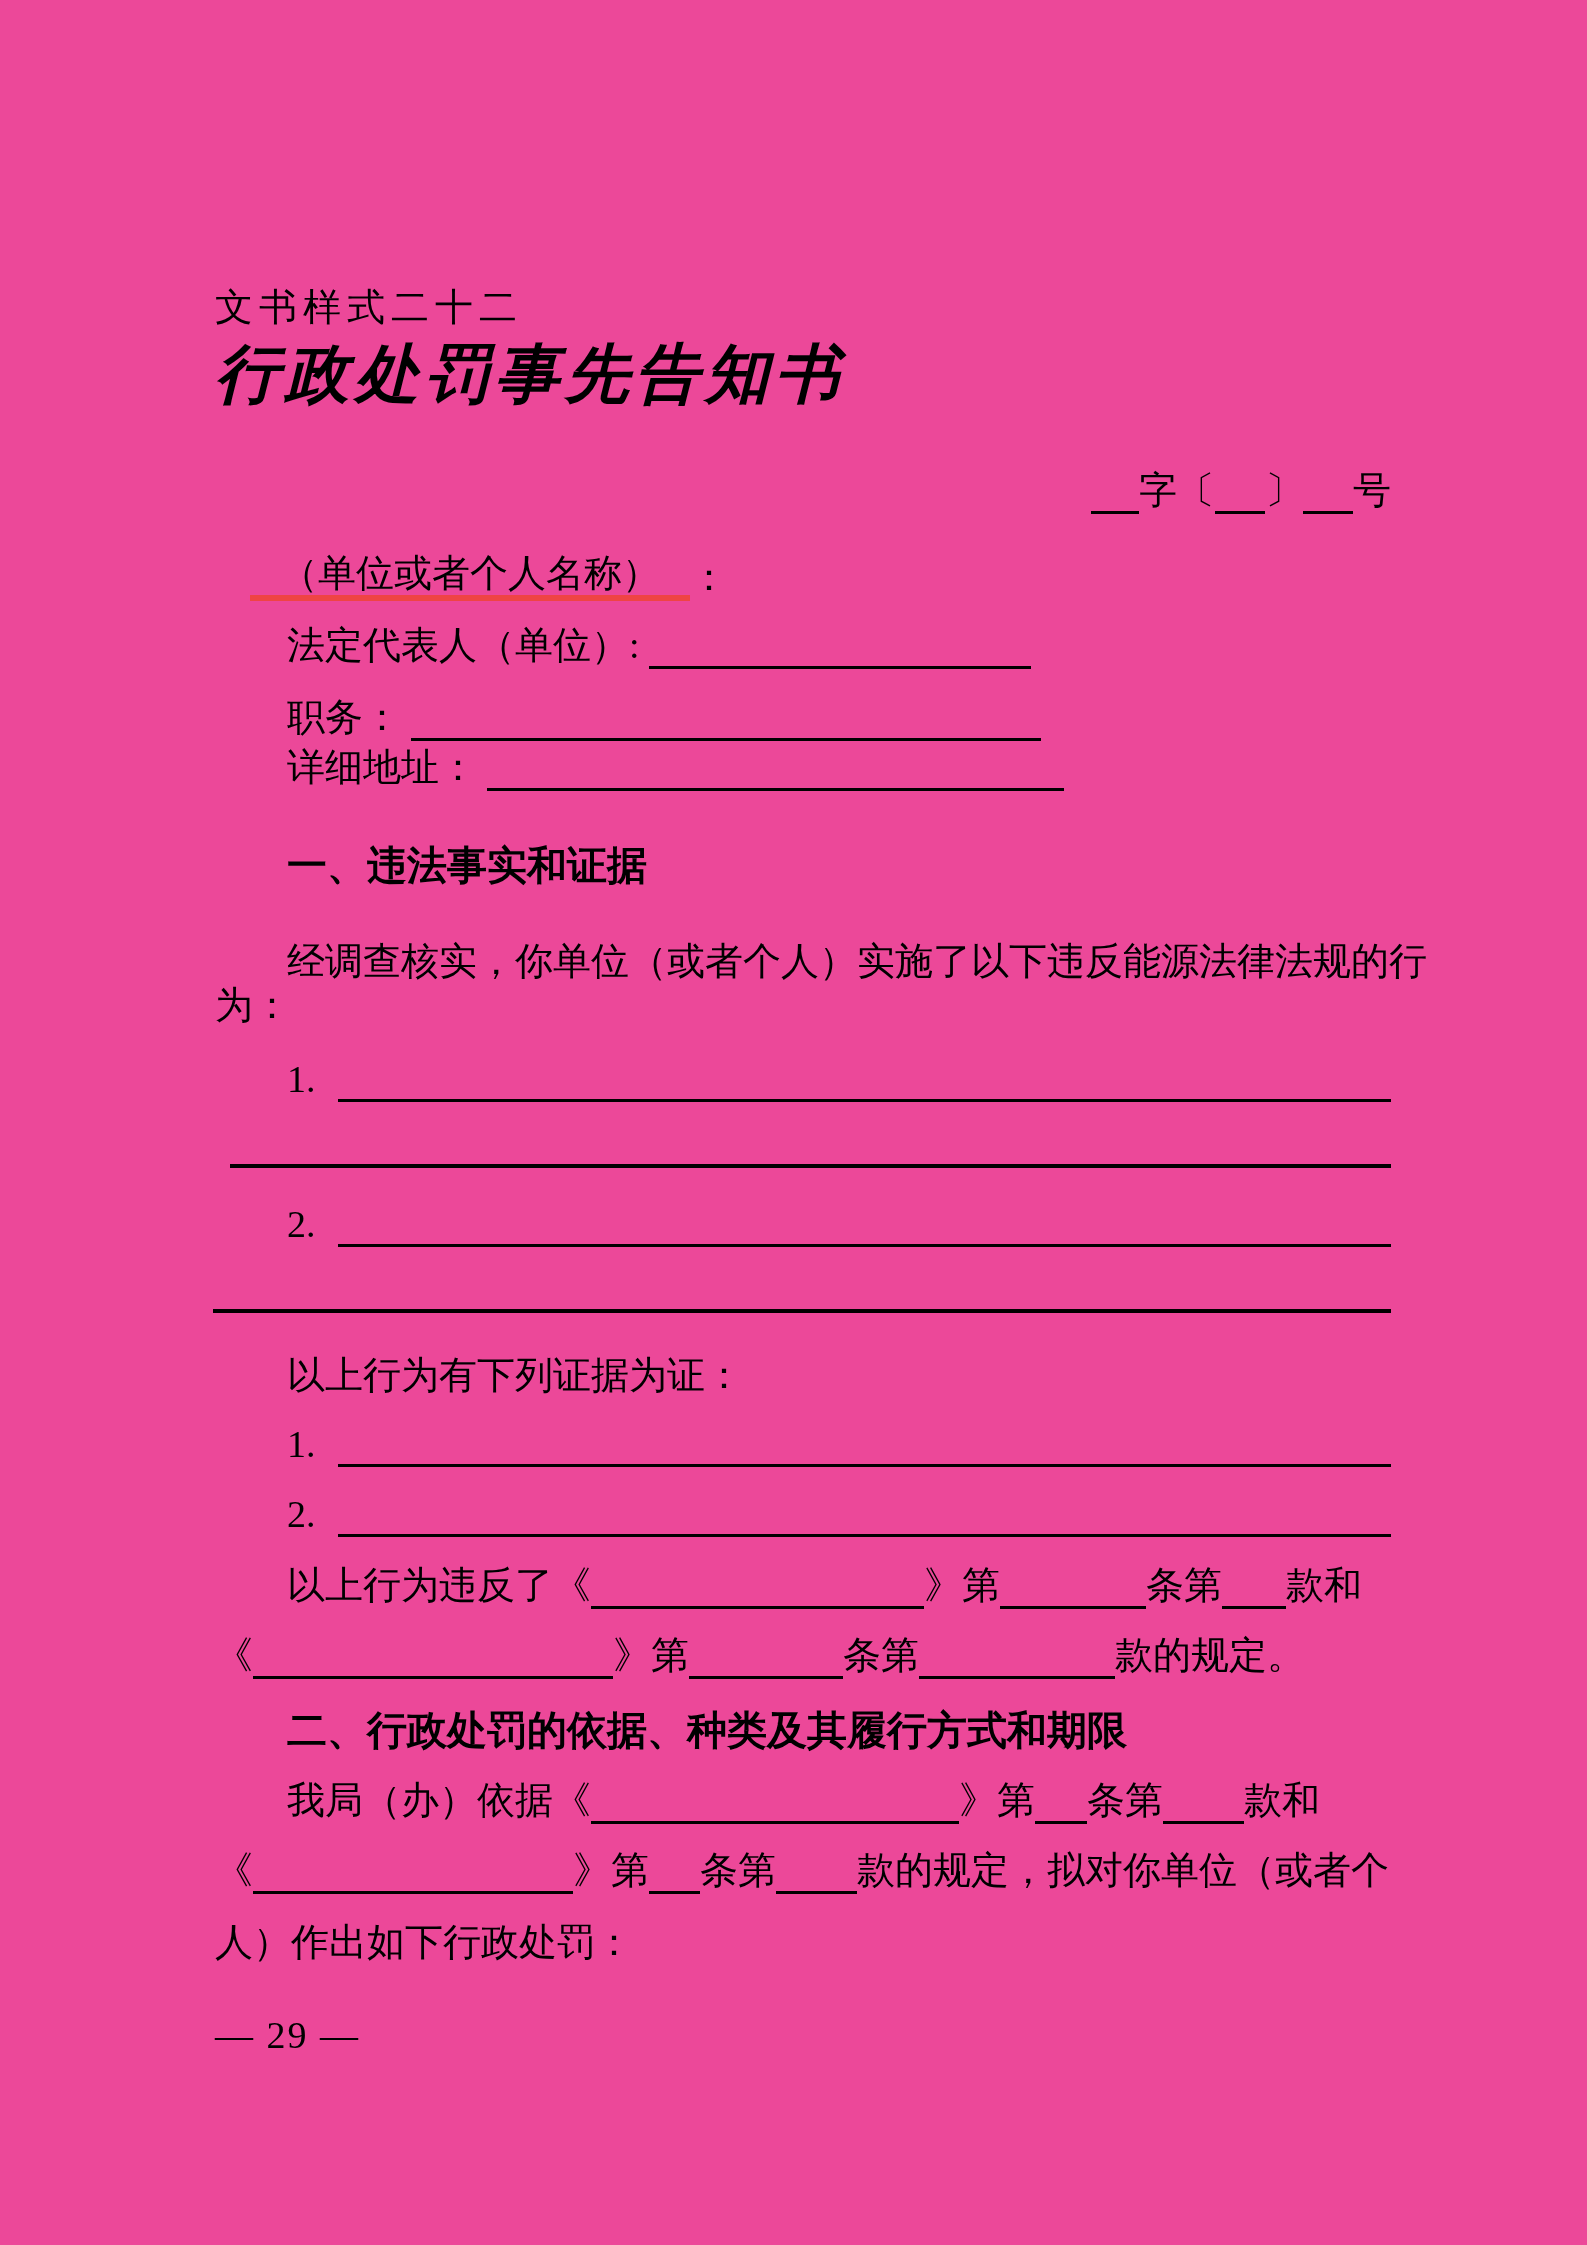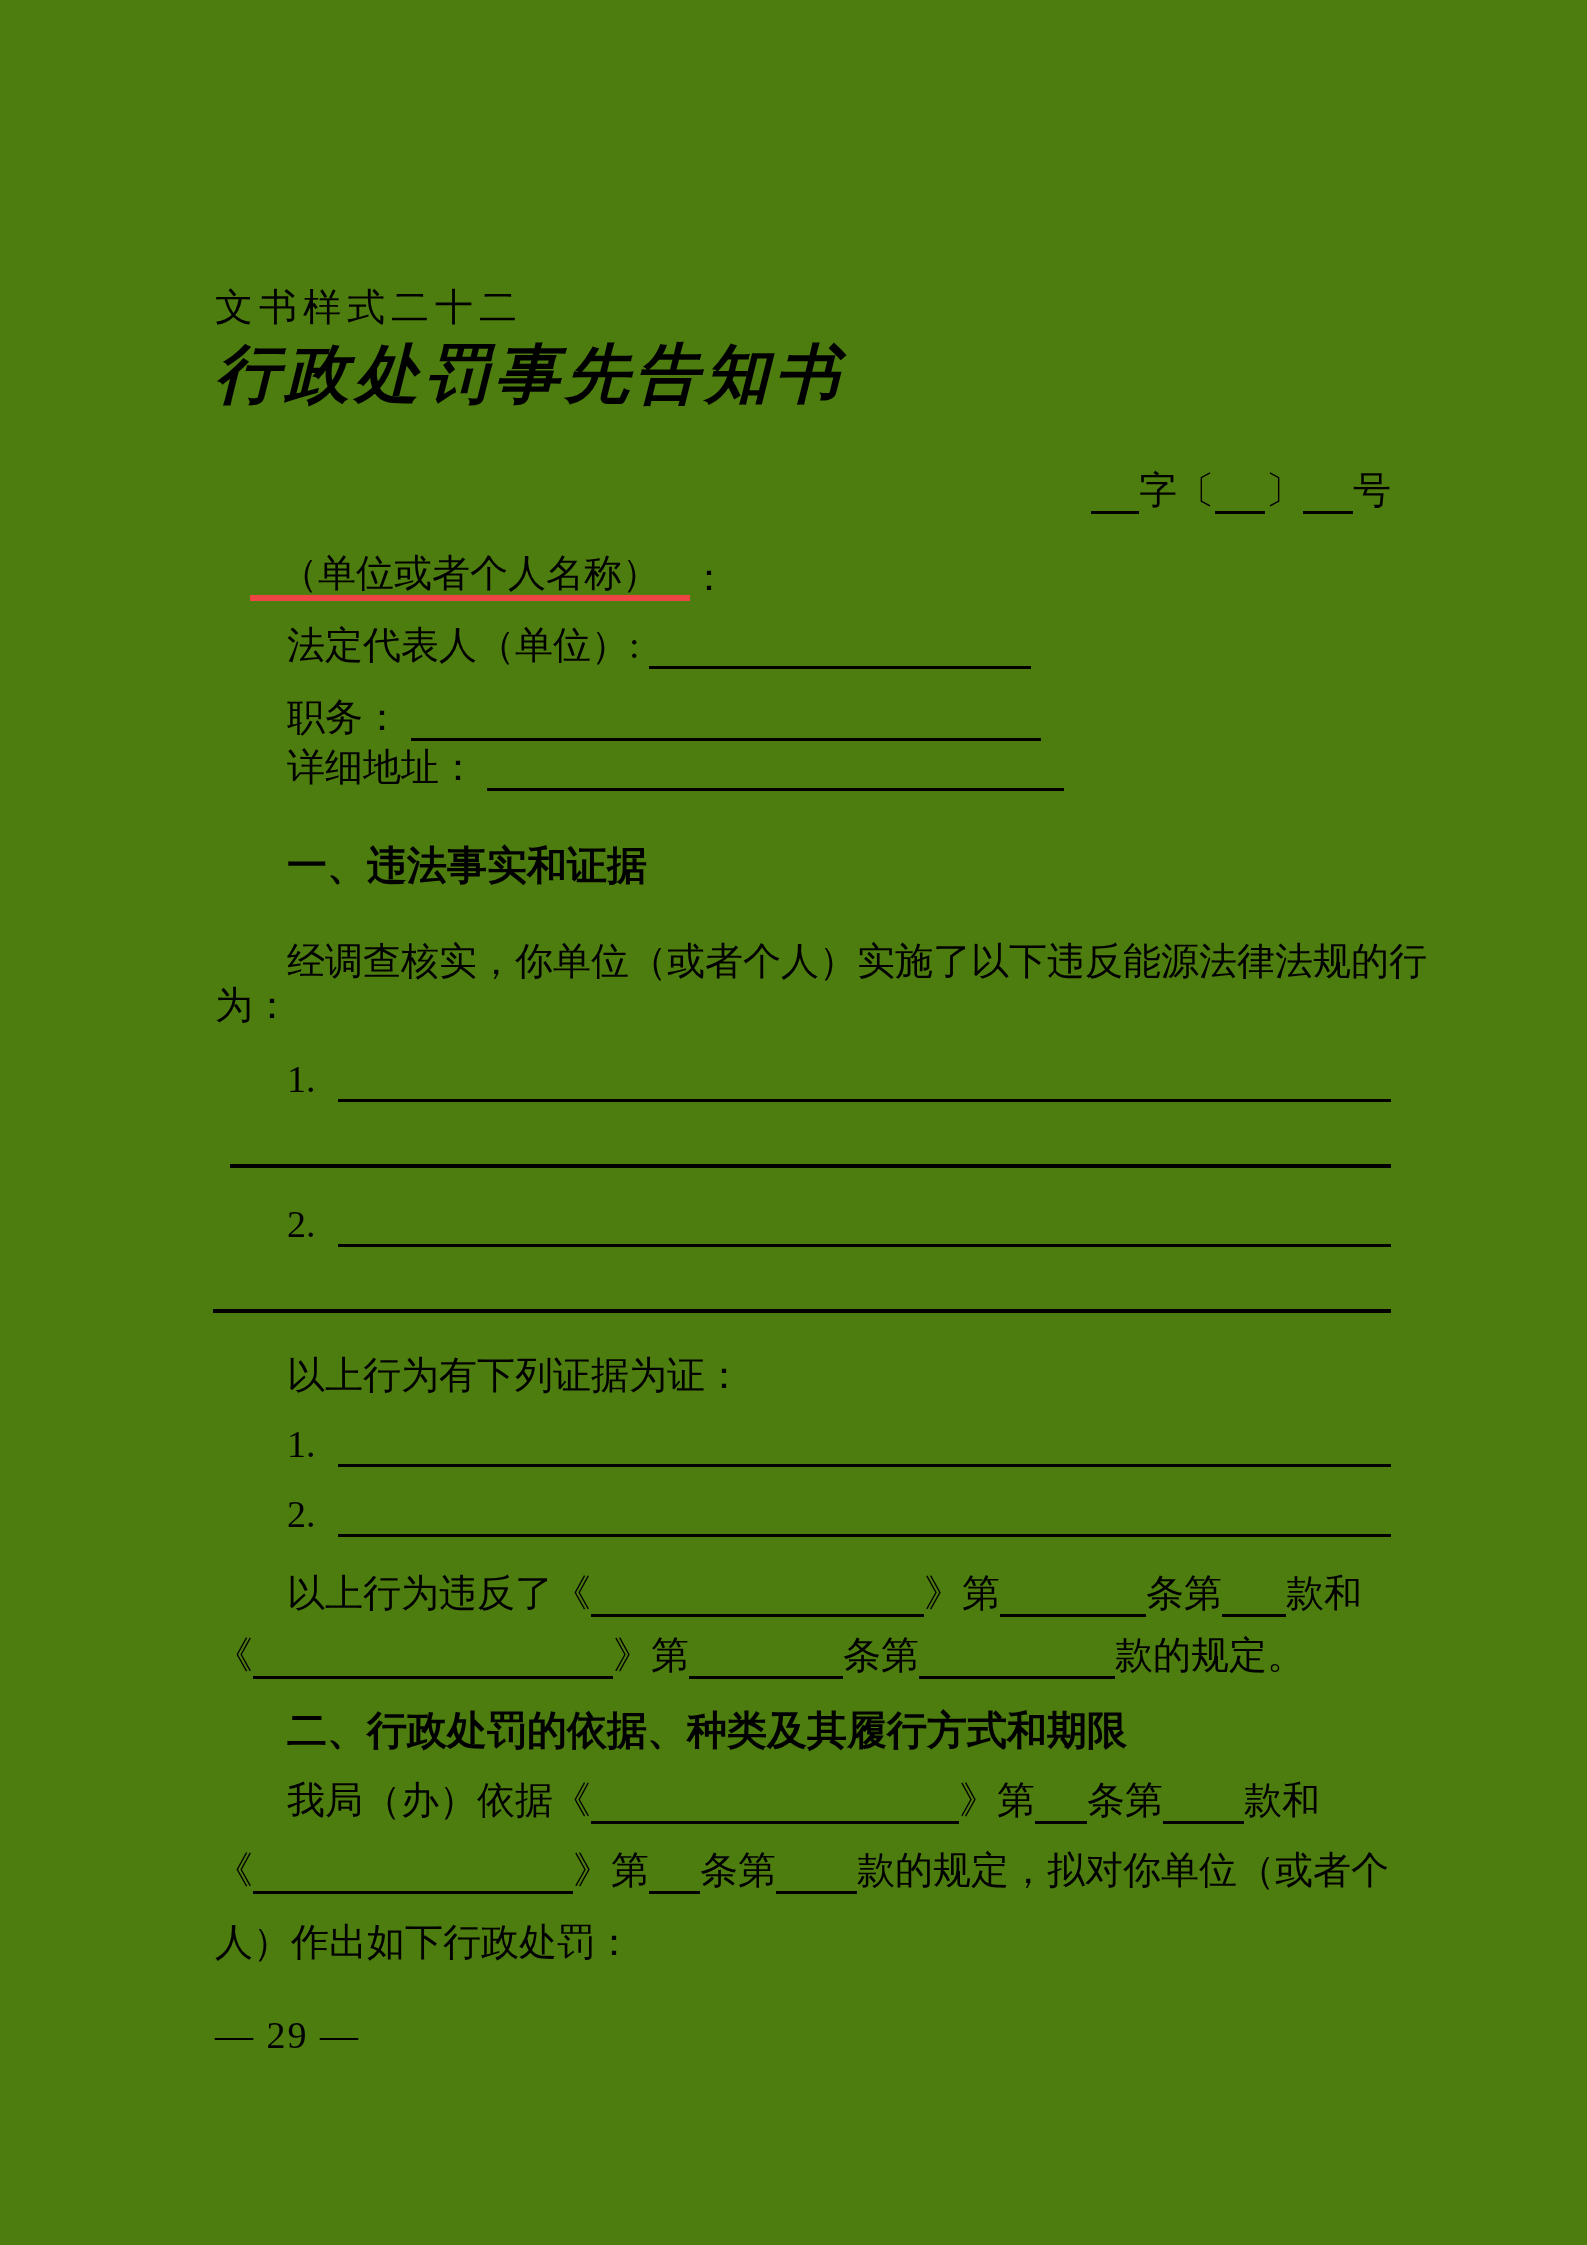--- a/index.html
+++ b/index.html
@@ -1,21 +1,21 @@
 <!DOCTYPE html>
 <html lang="zh"><head>
 <meta charset="utf-8">
 <title>行政处罚事先告知书</title>
 <style>
   html,body{margin:0;padding:0;background:#e8e8e8;}
   .page{
     position:relative;
     width:1587px;height:2245px;
     margin:0 auto;
-    background:#4d7c0f;
+    background:#ec4899;
     color:#000;
     font-family:"Liberation Serif","DejaVu Serif",serif;
     overflow:hidden;
   }
   .row{
     position:absolute;left:215px;right:196px;
     font-size:38px;line-height:48px;
     white-space:nowrap;
   }
   .indent{padding-left:72px;}
@@ -104,21 +104,21 @@
   <div class="row item-row" style="top:1420px;">
     <span class="item-num">1.</span>
     <span class="item-fill"></span>
   </div>
 
   <div class="row item-row" style="top:1490px;">
     <span class="item-num">2.</span>
     <span class="item-fill"></span>
   </div>
 
-  <div class="row indent" style="top:1561px;margin-top:8px;">
+  <div class="row indent" style="top:1561px;">
     <span>以上行为违反了《</span><span class="blank" style="width:333px;"></span><span>》第</span><span class="blank" style="width:146px;"></span><span>条第</span><span class="blank" style="width:64px;"></span><span>款和</span>
   </div>
 
   <div class="row" style="top:1631px;">
     <span>《</span><span class="blank" style="width:360px;"></span><span>》第</span><span class="blank" style="width:154px;"></span><span>条第</span><span class="blank" style="width:196px;"></span><span>款的规定。</span>
   </div>
 
   <div class="row indent heading" style="top:1706px;">二、行政处罚的依据、种类及其履行方式和期限</div>
 
   <div class="row indent" style="top:1776px;">

